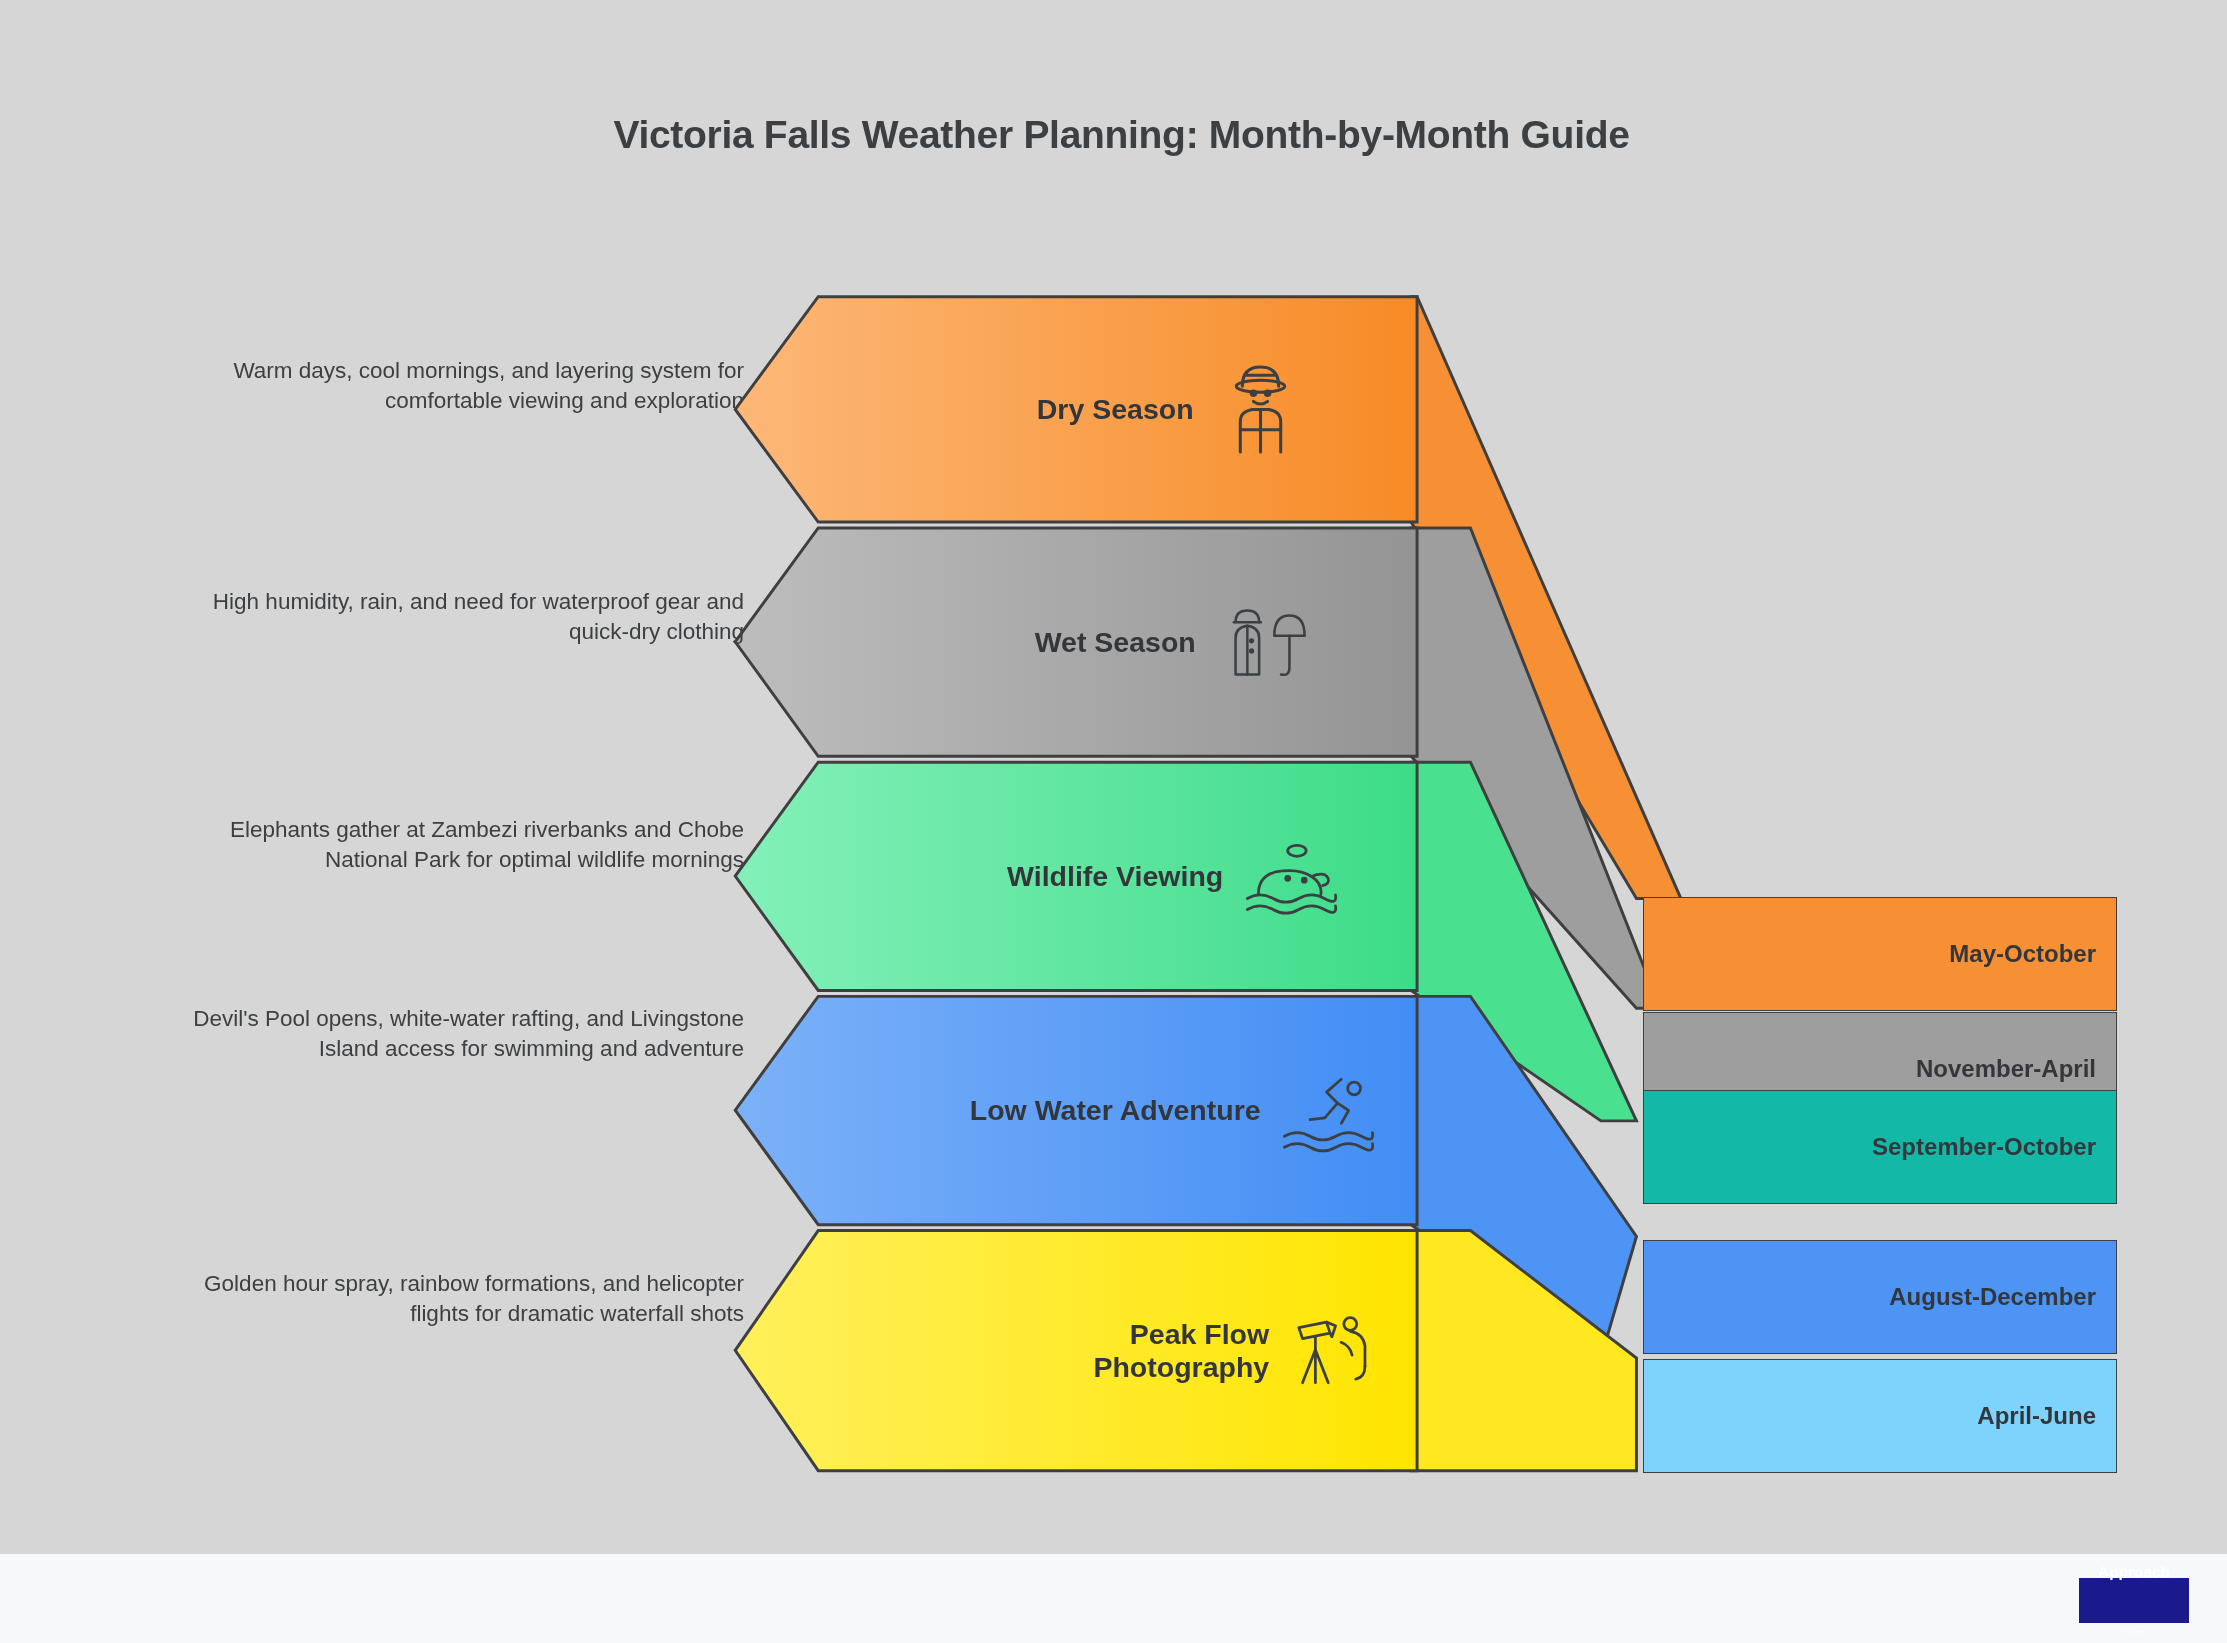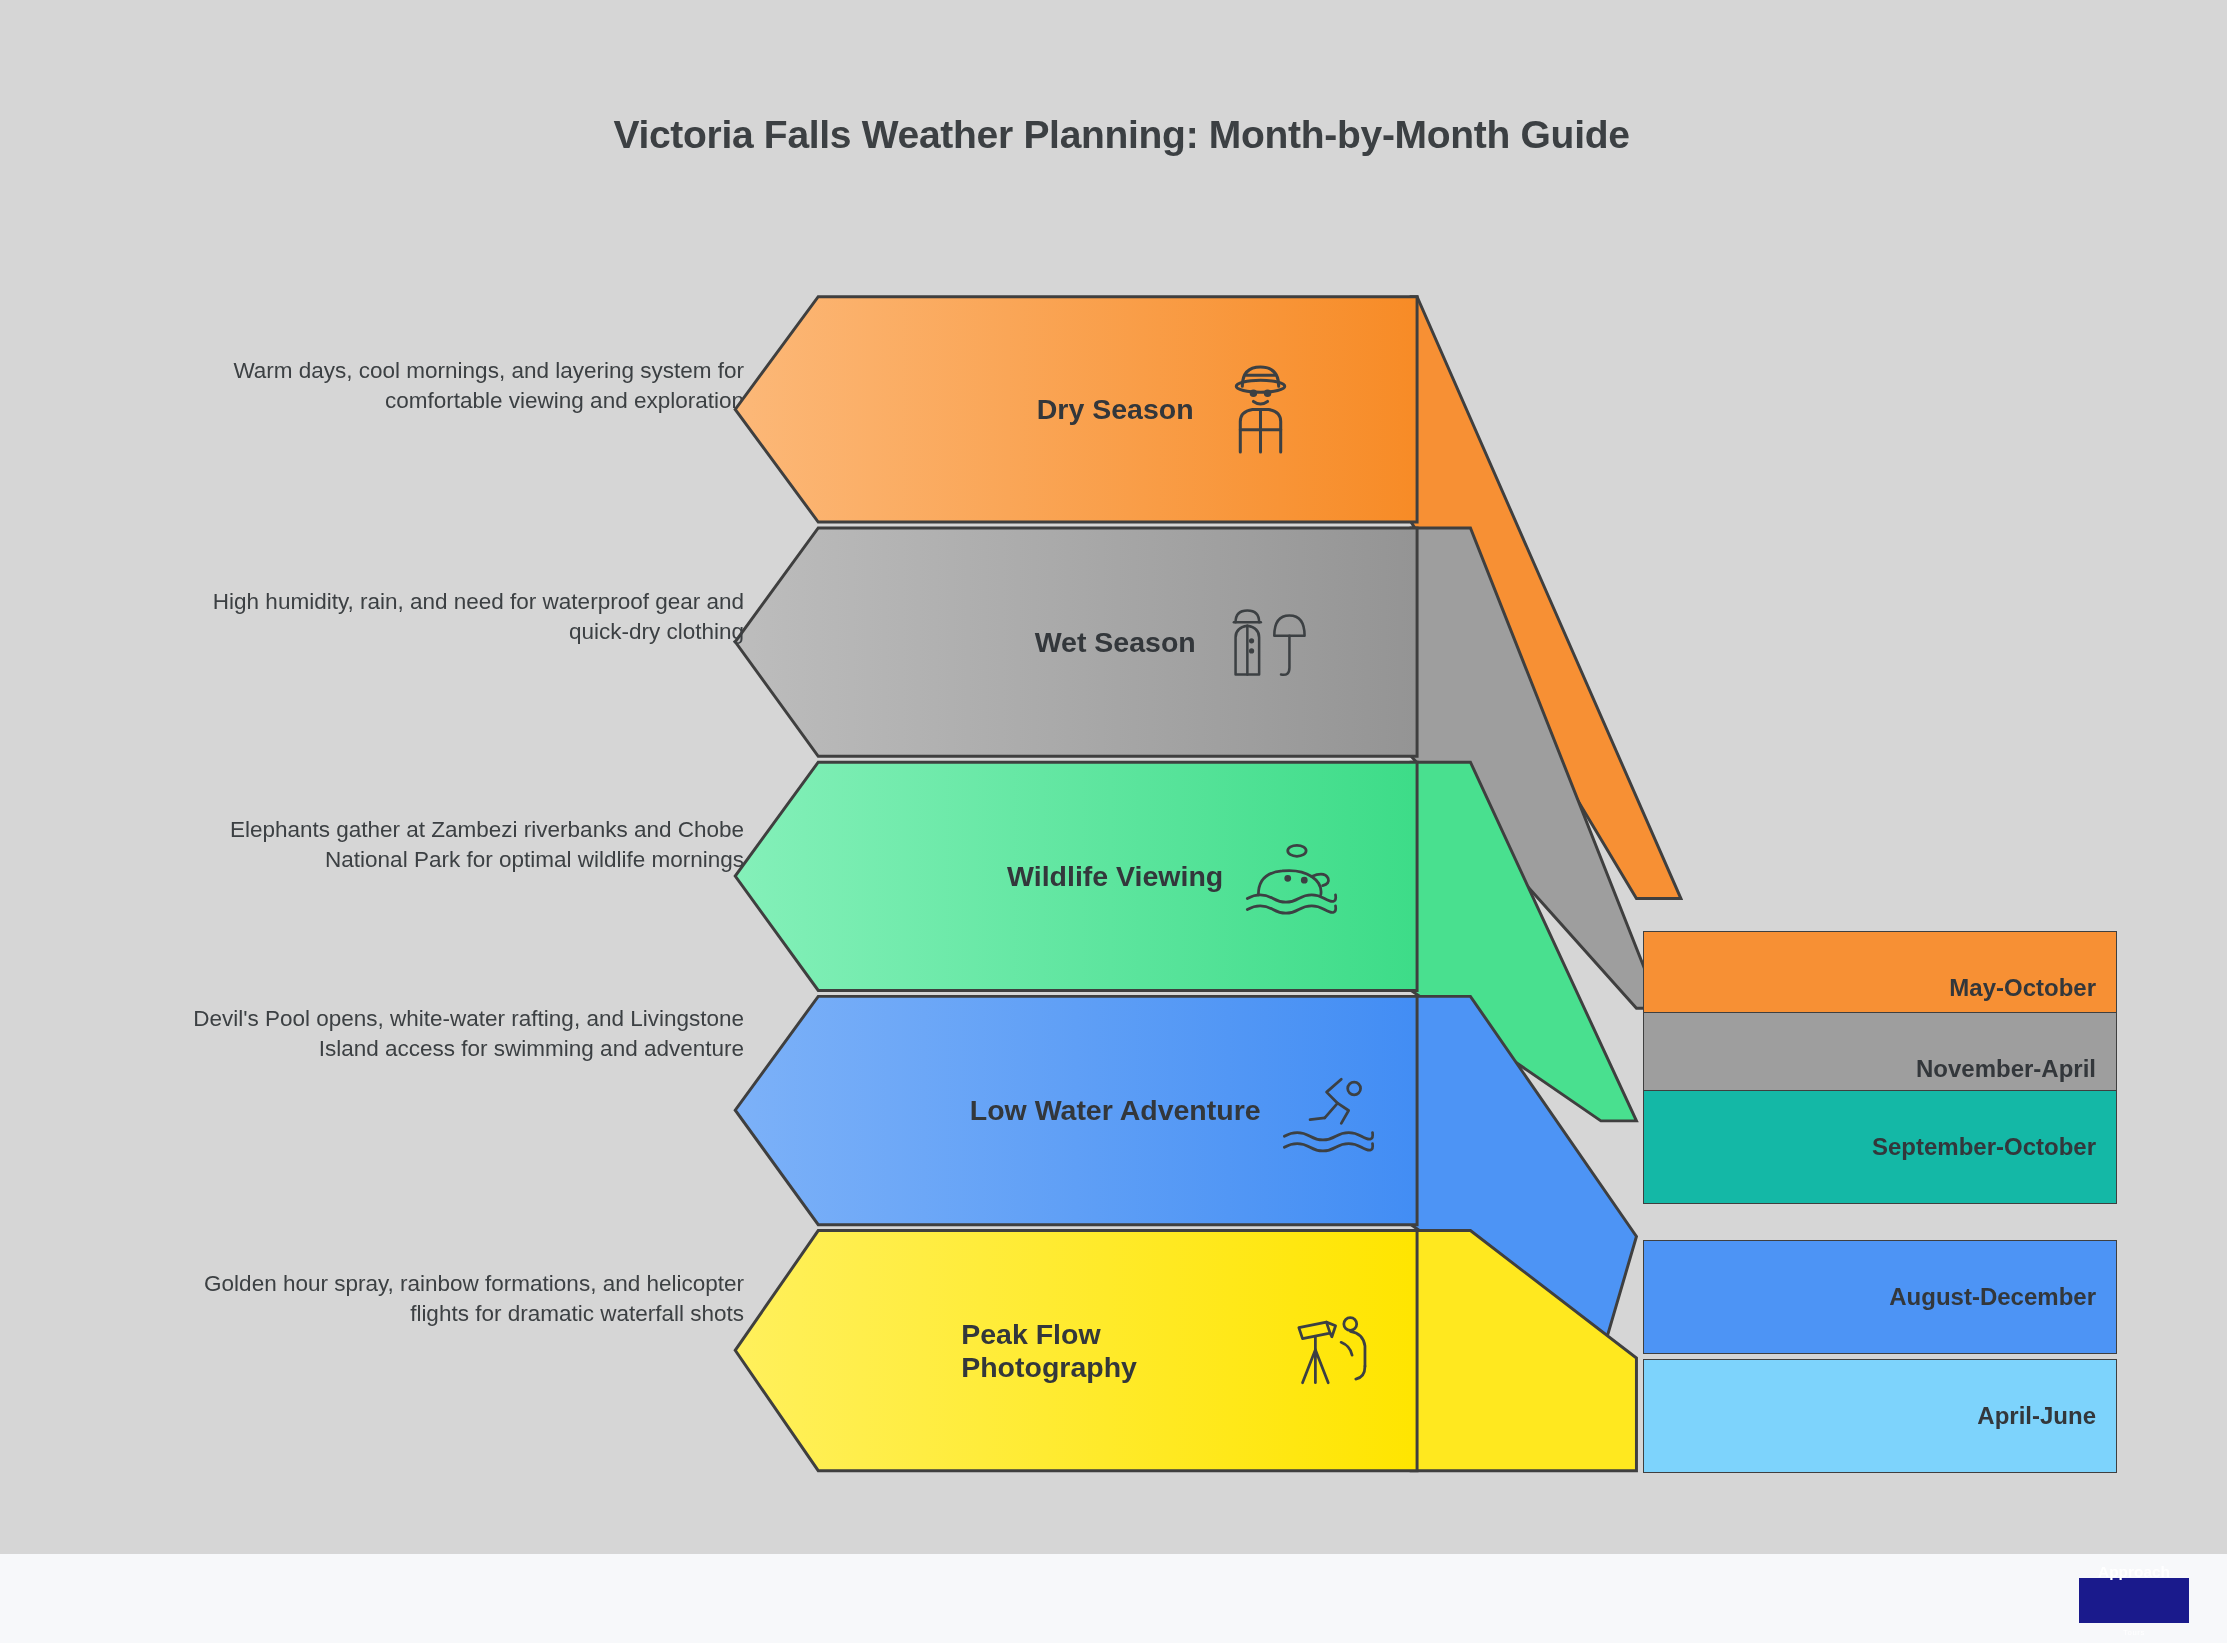--- a/index.html
+++ b/index.html
@@ -65,21 +65,21 @@
   }
   .band .band-inner {
     display: flex;
     align-items: center;
     gap: 16.6px;
   }
   .band-label {
     font-size: 28.5px;
     font-weight: bold;
     color: #33373b;
-    text-align: left;
+    text-align: right;
     line-height: 1.15;
     max-width: 308px;
   }
   .band-icon svg {
     display: block;
   }
 
   
   .shapes {
     position: absolute;
@@ -203,21 +203,21 @@
           <circle cx="43" cy="34" r="2.2" fill="#3c4043"></circle>
           <circle cx="57" cy="34" r="2.2" fill="#3c4043"></circle>
           <path d="M43 42 Q50 47 57 42"></path>
           <path d="M30 92 V62 Q30 52 42 50 H58 Q70 52 70 62 V92"></path>
           <path d="M50 50 V92"></path>
           <path d="M30 70 H70"></path>
         </svg>
       </div>
     </div>
   </div>
-  <div class="month" style="top:931px; background:#f79034;">May-October</div>
+  <div class="month" style="top:897px; background:#f79034;">May-October</div>
 
   <div class="desc" style="top:587px;">High humidity, rain, and need for waterproof gear and quick-dry clothing</div>
   <div class="band" style="top:528px; height:228px; clip-path:none; -webkit-clip-path:none; background:transparent;">
     <div class="band-inner">
       <div class="band-label">Wet Season</div>
       <div class="band-icon">
         <svg width="101" height="101" viewBox="0 0 120 100" fill="none" stroke="#3c4043" stroke-width="3" stroke-linecap="round" stroke-linejoin="round">
           <path d="M28 26 Q28 12 42 12 Q56 12 56 26"></path>
           <path d="M26 26 H58"></path>
           <path d="M28 88 V44 Q28 32 42 30 Q56 32 56 44 V88 Z"></path>

